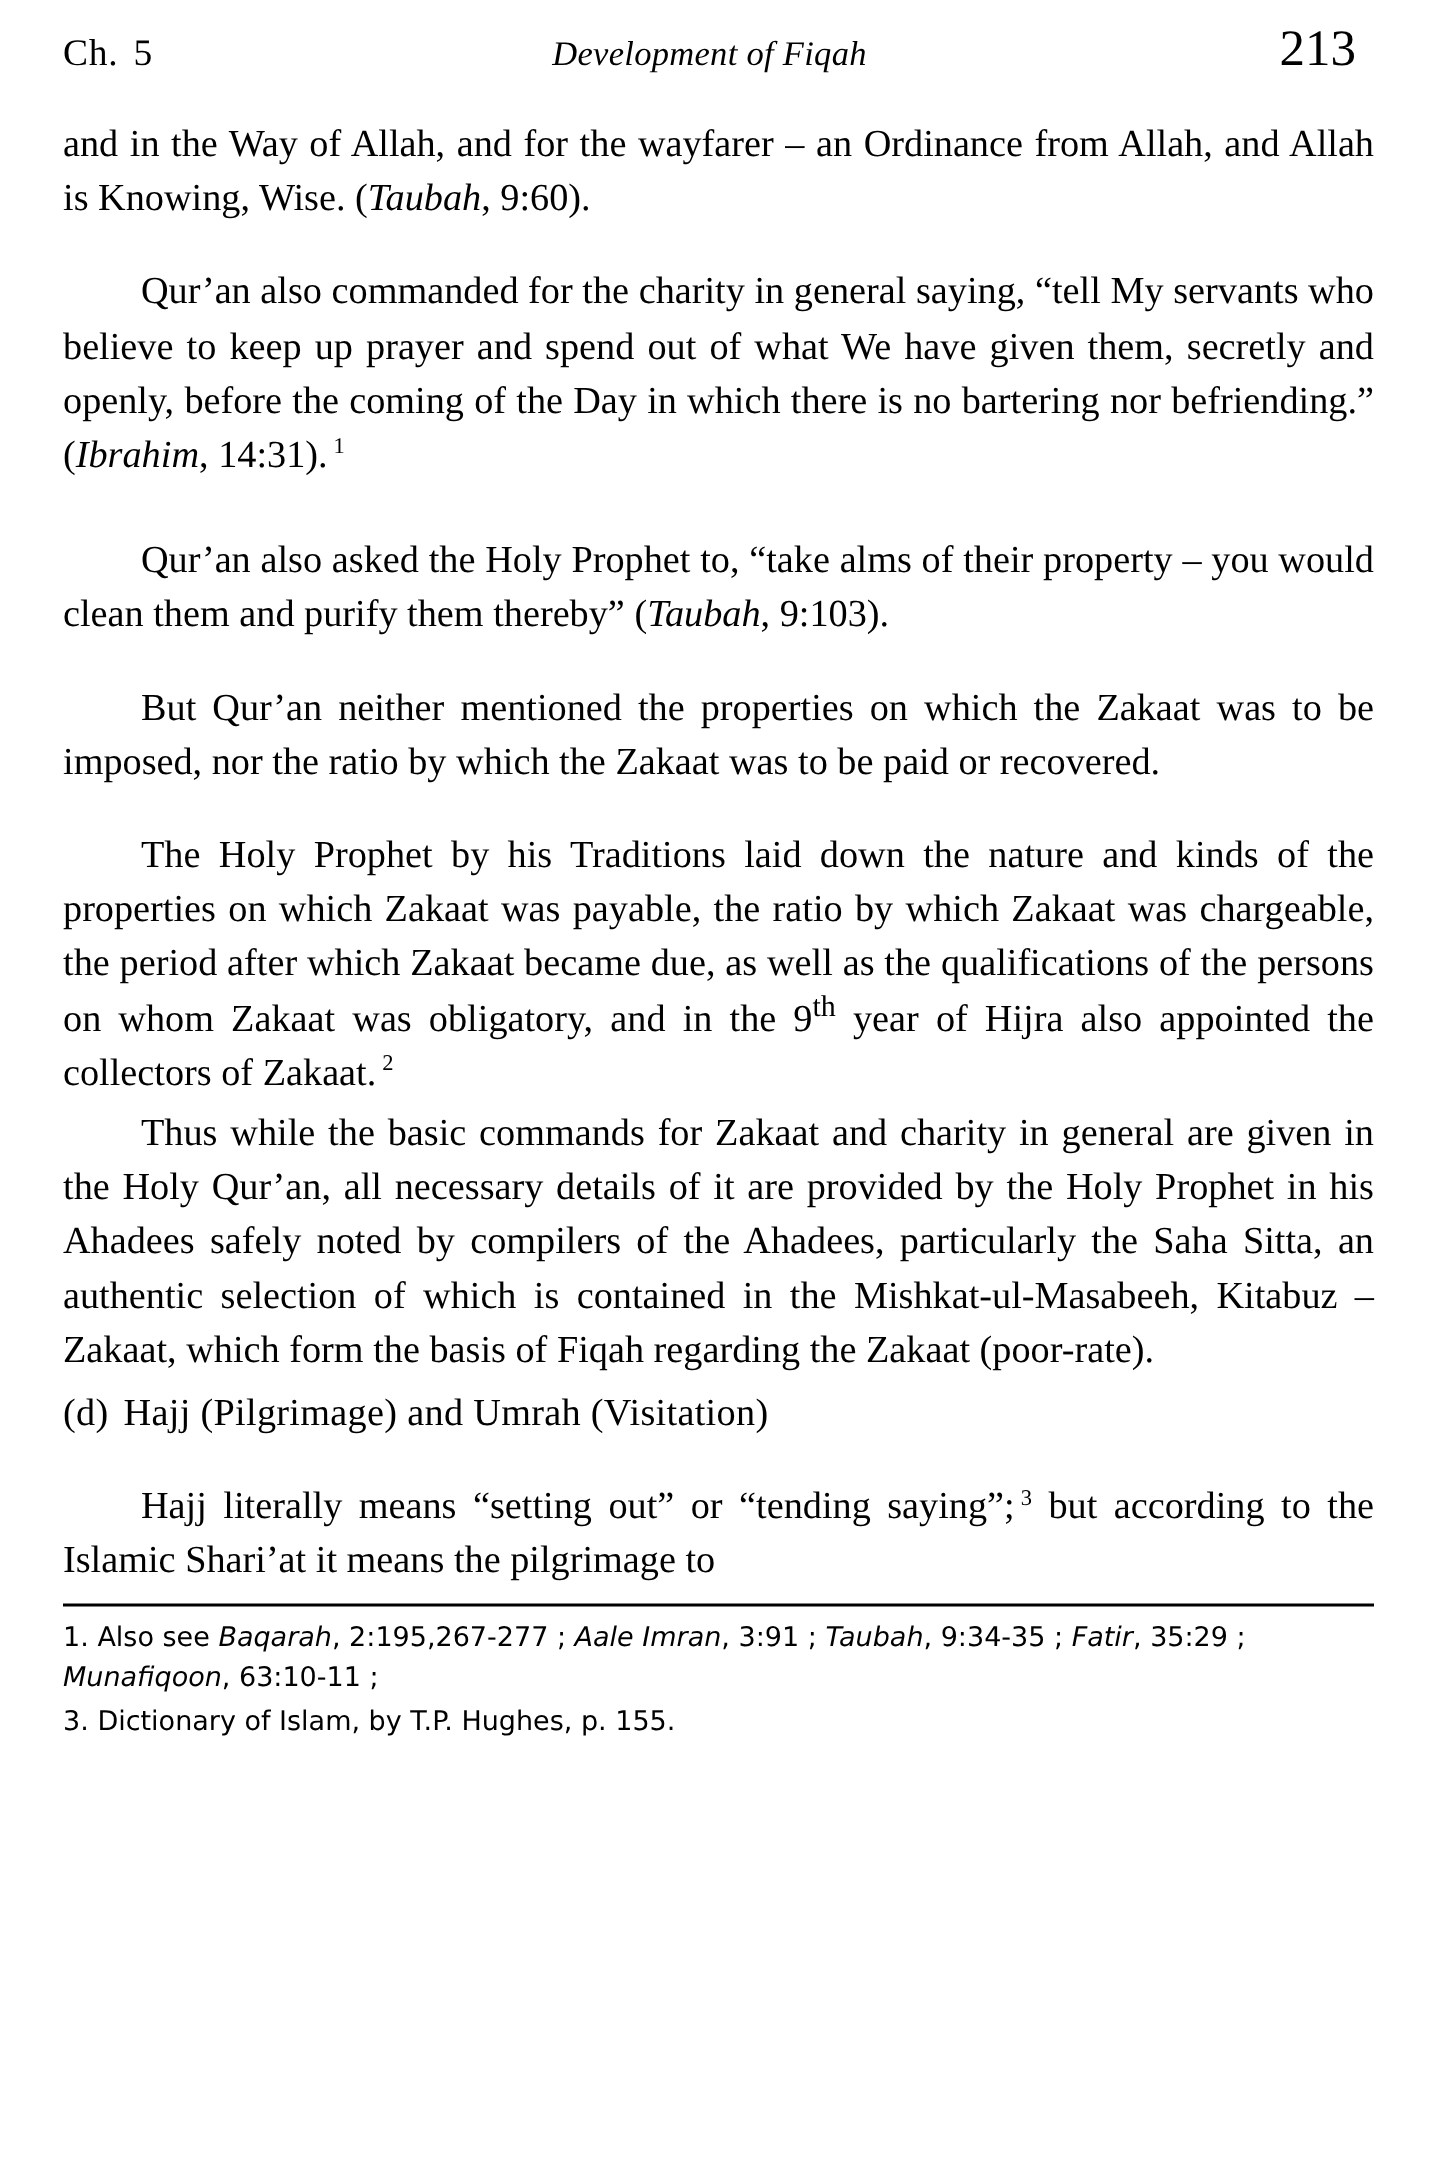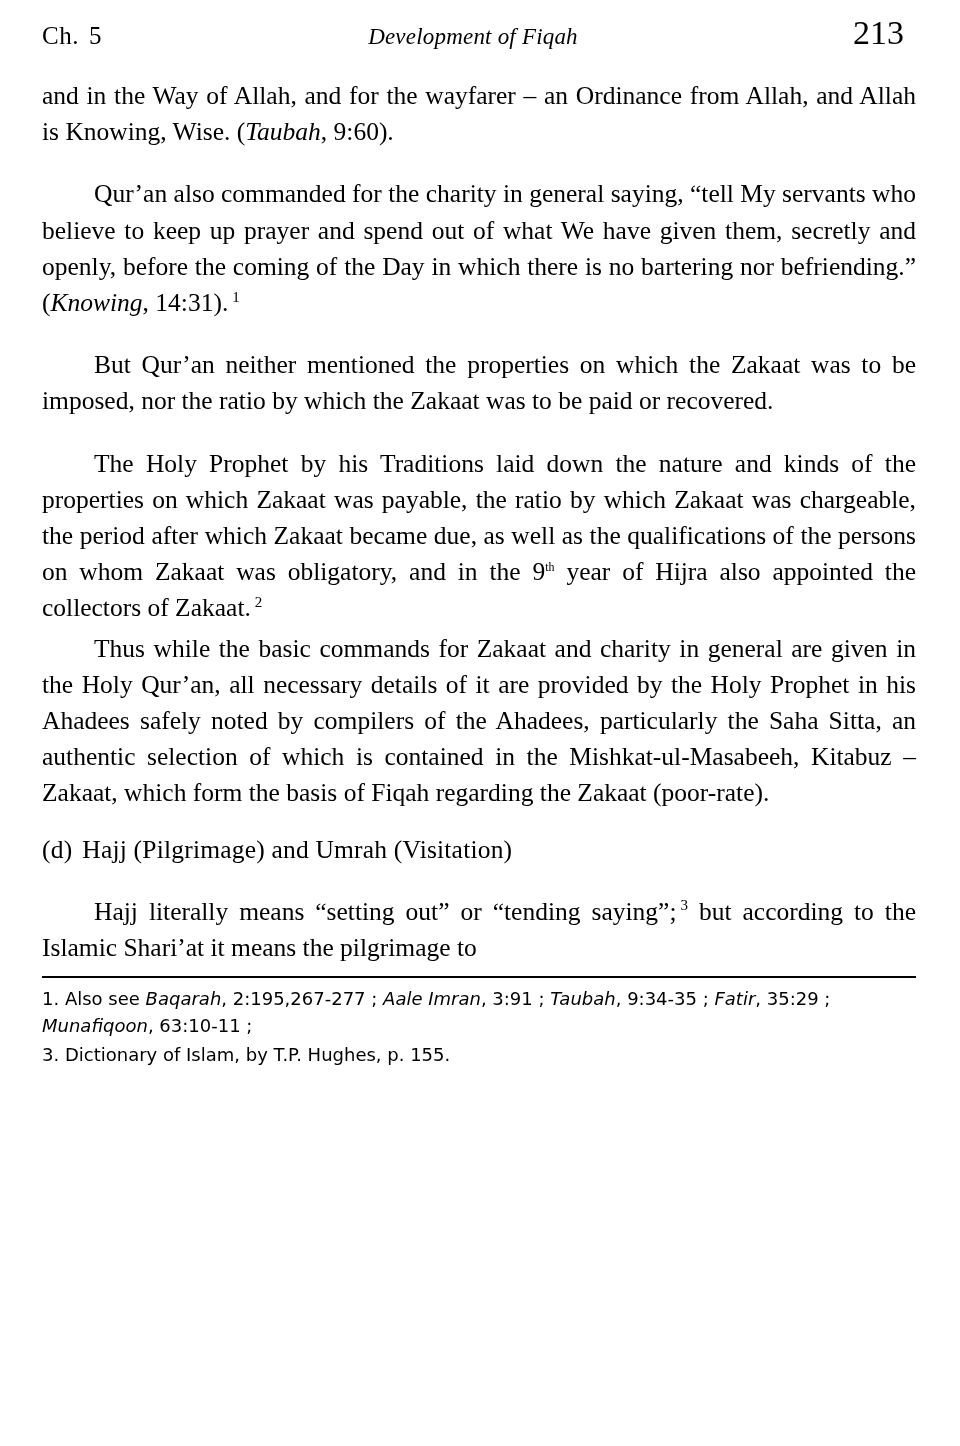--- a/index.html
+++ b/index.html
@@ -59,27 +59,27 @@
   p.gap-lg { margin-top: 34px; }
   p.gap-xs { margin-top: 4px; }
   .it { font-style: italic; }
   sup.fn {
     font-size: 15px;
     vertical-align: super;
     line-height: 0;
     padding-left: 4px;
   }
   sup.ord {
-    font-size: 12px;
+    font-size: 20px;
     vertical-align: super;
     line-height: 0;
   }
   .heading-d {
     font-size: 25.5px;
-    margin-top: 20px;
+    margin-top: 6px;
     letter-spacing: 0.2px;
   }
   .heading-d .lbl { margin-right: 10px; }
   
   .rule {
     border: none;
     border-top: 2px solid #000;
     margin: 10px 0 7px 0;
     width: 100%;
   }
@@ -102,22 +102,23 @@
       <span class="ch-word">Ch.</span><span>5</span>
     </div>
     <div class="title">Development of Fiqah</div>
     <div class="folio">213</div>
   </div>
 
   <div class="body-text">
 
     <p class="para"><span>and in the Way of Allah, and for the wayfarer – an Ordinance from Allah, and Allah is Knowing, Wise. (</span><span class="it">Taubah</span><span>, 9:60).</span></p>
 
-    <p class="para indent gap-md"><span>Qur’an also commanded for the charity in general saying, “tell My servants who believe to keep up prayer and spend out of what We have given them, secretly and openly, before the coming of the Day in which there is no bartering nor befriending.” (</span><span class="it">Knowing</span><span>, 14:31).</span><sup class="fn">1</sup></p>
+    <p class="para indent gap-md"><span>Qur’an also commanded for the charity in general saying, “tell My servants who believe to keep up prayer and spend out of what We have given them, secretly and openly, before the coming of the Day in which there is no bartering nor befriending.” (</span><span class="it">Ibrahim</span><span>, 14:31).</span><sup class="fn">1</sup></p>
 
+    <p class="para indent gap-lg"><span>Qur’an also asked the Holy Prophet to, “take alms of their property – you would clean them and purify them thereby” (</span><span class="it">Taubah</span><span>, 9:103).</span></p>
 
     <p class="para indent gap-md">But Qur’an neither mentioned the properties on which the Zakaat was to be imposed, nor the ratio by which the Zakaat was to be paid or recovered.</p>
 
     <p class="para indent gap-md"><span>The Holy Prophet by his Traditions laid down the nature and kinds of the properties on which Zakaat was payable, the ratio by which Zakaat was chargeable, the period after which Zakaat became due, as well as the qualifications of the persons on whom Zakaat was obligatory, and in the 9</span><sup class="ord">th</sup><span> year of Hijra also appointed the collectors of Zakaat.</span><sup class="fn">2</sup></p>
 
     <p class="para indent gap-xs">Thus while the basic commands for Zakaat and charity in general are given in the Holy Qur’an, all necessary details of it are provided by the Holy Prophet in his Ahadees safely noted by compilers of the Ahadees, particularly the Saha Sitta, an authentic selection of which is contained in the Mishkat-ul-Masabeeh, Kitabuz – Zakaat, which form the basis of Fiqah regarding the Zakaat (poor-rate).</p>
 
     <div class="heading-d"><span class="lbl">(d)</span><span>Hajj (Pilgrimage) and Umrah (Visitation)</span></div>
 
     <p class="para indent gap-md"><span>Hajj literally means “setting out” or “tending saying”;</span><sup class="fn">3</sup><span> but according to the Islamic Shari’at it  means the  pilgrimage  to</span></p>

